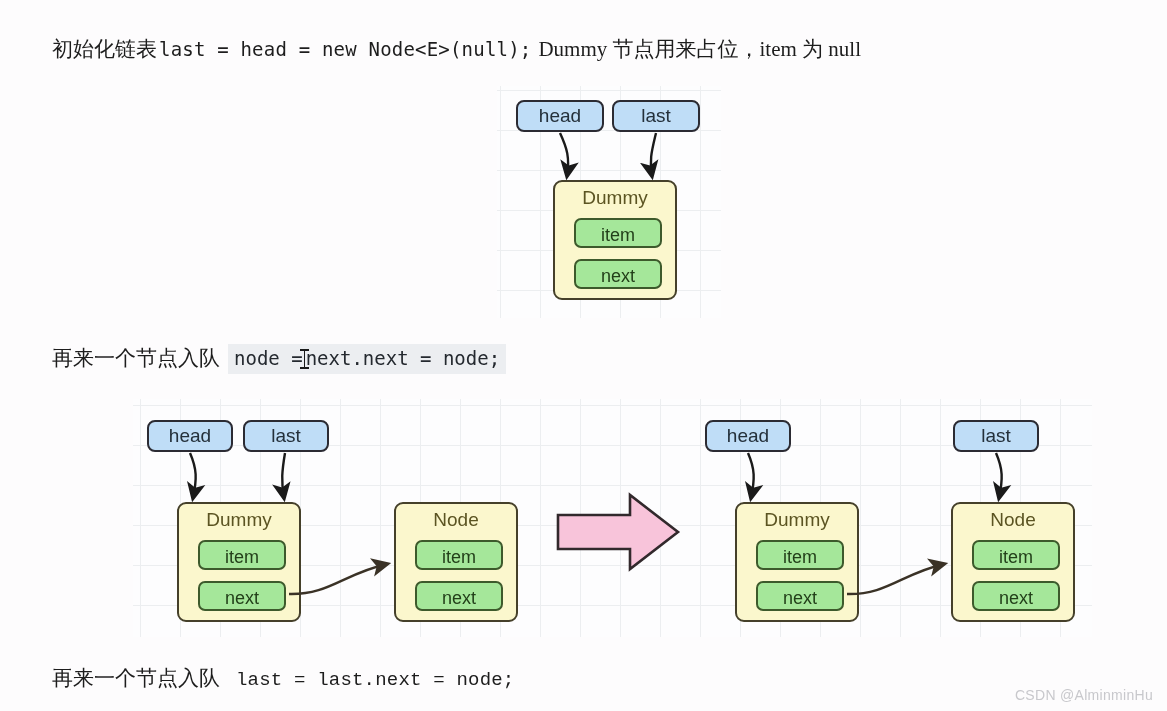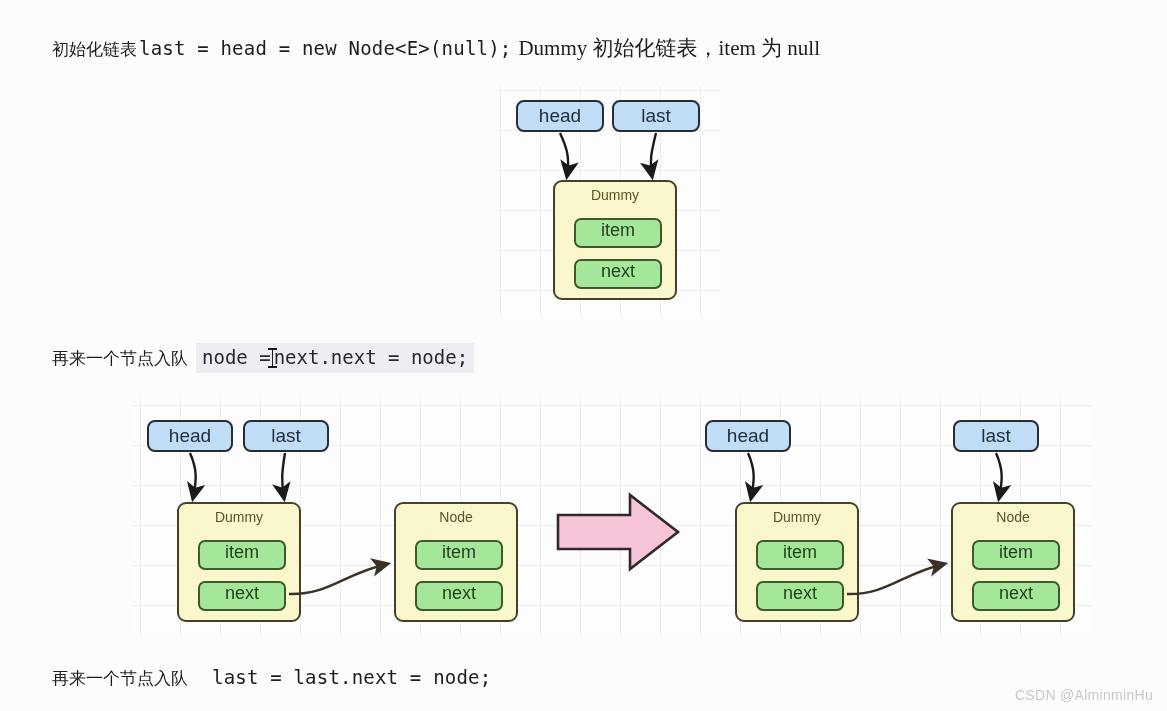--- a/index.html
+++ b/index.html
@@ -20,21 +20,21 @@
   .prose {
     position: absolute;
     white-space: nowrap;
     font-size: 21px;
     line-height: 1;
     color: #1d1d1d;
     font-family: "Liberation Serif", "DejaVu Serif", serif;
   }
   .prose .cn {
     font-family: "Liberation Sans", "DejaVu Sans", sans-serif;
-    font-size: 17px;
+    font-size: 21px;
   }
   .prose .code {
     font-family: "DejaVu Sans Mono", "Liberation Mono", monospace;
     font-size: 19px;
     letter-spacing: 0.2px;
   }
   .prose .serif {
     font-family: "Liberation Serif", "DejaVu Serif", serif;
     font-size: 21px;
   }
@@ -100,30 +100,30 @@
     background: #fbf7cd;
     border: 2.5px solid #45402a;
     border-radius: 9px;
     box-sizing: border-box;
   }
   .node-title {
     position: absolute;
     left: 0; right: 0;
     top: 5px;
     text-align: center;
-    font-size: 14px;
+    font-size: 19px;
     color: #5b5422;
   }
   .field-box {
     position: absolute;
     background: #a5e79a;
     border: 2.5px solid #3d5a2c;
     border-radius: 7px;
     display: flex;
-    align-items: flex-start;
+    align-items: flex-end;
     justify-content: center;
     font-size: 18px;
     color: #23401a;
     box-sizing: border-box;
   }
   .svg-layer {
     position: absolute;
     left: 0; top: 0;
     overflow: visible;
     pointer-events: none;
@@ -138,21 +138,21 @@
     color: #c8c8cc;
     font-family: "Liberation Sans", "DejaVu Sans", sans-serif;
     letter-spacing: 0.3px;
     text-align: right;
   }
 </style>
 </head>
 <body>
 
 <div class="prose" style="left:52px; top:38px;">
-  <span class="cn">初始化链表</span><span class="code" style="margin-left:2px;">last = head = new Node&lt;E&gt;(null);</span><span class="serif" style="margin-left:7px;">Dummy 初始化链表，item 为 null</span>
+  <span class="cn">初始化链表</span><span class="code" style="margin-left:2px;">last = head = new Node&lt;E&gt;(null);</span><span class="serif" style="margin-left:7px;">Dummy 节点用来占位，item 为 null</span>
 </div>
 
 <div class="grid-canvas" style="left:497px; top:86px; width:224px; height:232px; background-position:3px 4px;">
 
   <div class="ptr-box" style="left:19px; top:14px; width:88px; height:32px;">
     <span>head</span>
   </div>
   <div class="ptr-box" style="left:115px; top:14px; width:88px; height:32px;">
     <span>last</span>
   </div>
@@ -258,16 +258,16 @@
 
     <path d="M615,54 C622,70 622,80 618,99" fill="none" stroke="#1a1a1a" stroke-width="2.4" marker-end="url(#ah2)"></path>
 
     <path d="M863,54 C870,70 870,80 866,99" fill="none" stroke="#1a1a1a" stroke-width="2.4" marker-end="url(#ah2)"></path>
 
     <path d="M714,195 C754,196 768,175 811,165" fill="none" stroke="#3a3226" stroke-width="2.4" marker-end="url(#ah3)"></path>
   </svg>
 </div>
 
 <div class="prose" style="left:52px; top:667px;">
-  <span class="cn">再来一个节点入队</span><span class="code" style="margin-left:24px;">last = last.next = node;</span>
+  <span class="cn">再来一个节点入队</span><span class="code" style="margin-left:16px;font-family:Liberation Mono, monospace;">last = last.next = node;</span>
 </div>
 
 <div class="watermark">CSDN @AlminminHu</div>
 
 </body></html>

